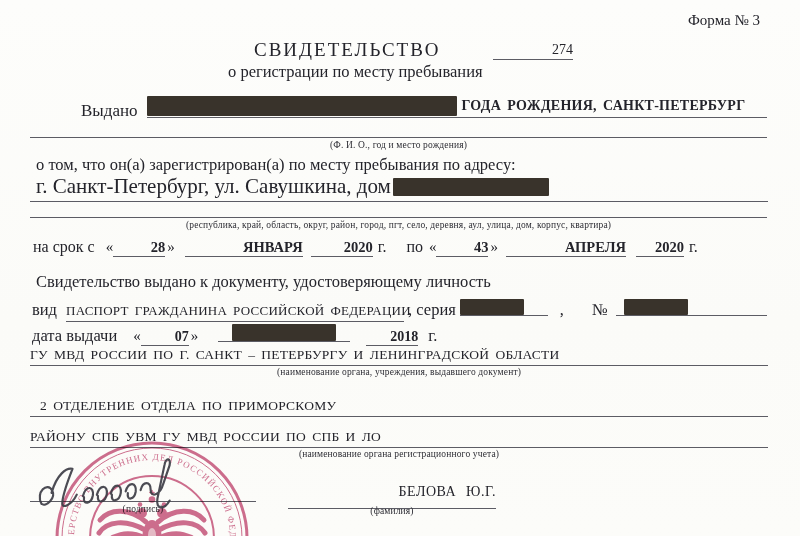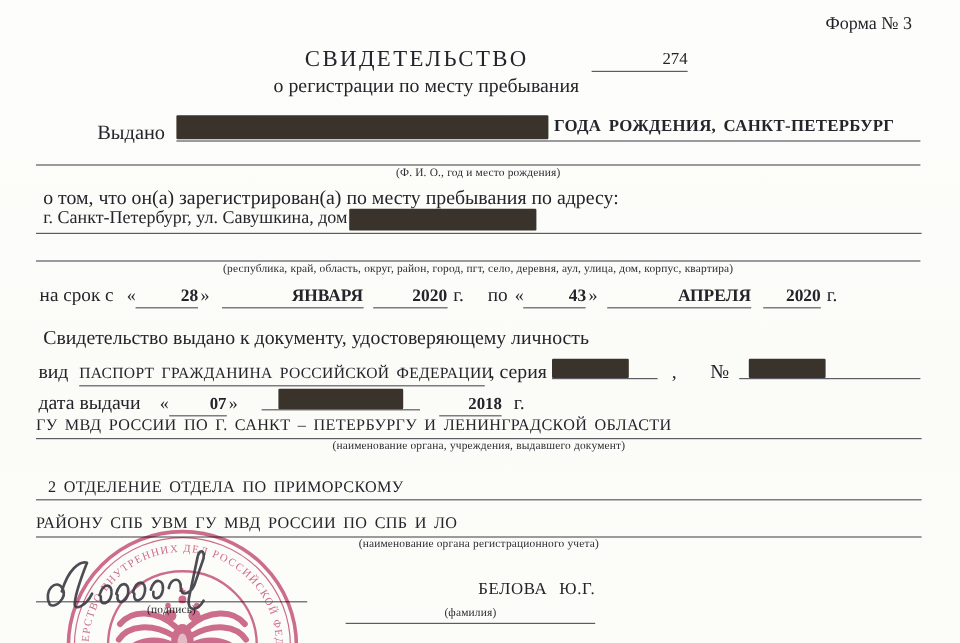--- a/index.html
+++ b/index.html
@@ -40,21 +40,21 @@
       <span class="bar" style="width:310px;height:20px"></span>
       <span class="caps bold" style="font-size:14px;margin-left:5px">ГОДА РОЖДЕНИЯ, САНКТ-ПЕТЕРБУРГ</span>
     </span>
   </div>
   <div class="abs rule" style="top:136px;left:30px;right:33px;height:1px"></div>
   <div class="abs body-text" style="top:155px;left:36px">о том, что он(а) зарегистрирован(а) по месту пребывания по адресу:</div>
 
   <div class="abs cap" style="top:140px;left:30px;right:33px">(Ф. И. О., год и место рождения)</div>
 
   <div class="abs flex rule" style="top:174px;left:30px;right:32px;padding-bottom:2px">
-    <span style="font-size:15px;margin-left:6px">г. Санкт-Петербург, ул. Савушкина, дом</span>
+    <span style="font-size:21px;margin-left:6px">г. Санкт-Петербург, ул. Савушкина, дом</span>
     <span class="bar" style="width:156px;height:18px;align-self:center;margin-left:2px"></span>
   </div>
   <div class="abs rule" style="top:216px;left:30px;right:33px;height:1px"></div>
   <div class="abs cap" style="top:220px;left:30px;right:33px">(республика, край, область, округ, район, город, пгт, село, деревня, аул, улица, дом, корпус, квартира)</div>
 
   <div class="abs flex" style="top:238px;left:33px;right:30px;font-size:16px">
     <span>на срок с</span>
     <span class="quote" style="margin-left:11px">«</span>
     <span class="rule bold ctr field" style="width:52px;font-size:14.5px">28</span>
     <span class="quote" style="margin-left:2px">»</span>
@@ -107,21 +107,21 @@
     <span class="rule caps" style="flex:1;padding-left:10px;padding-bottom:2px;font-size:13.5px">2 ОТДЕЛЕНИЕ ОТДЕЛА ПО ПРИМОРСКОМУ</span>
   </div>
   <div class="abs rule" style="top:427px;left:30px;right:32px;padding-bottom:2px">
     <span class="caps" style="font-size:13.5px">РАЙОНУ СПБ УВМ ГУ МВД РОССИИ ПО СПБ И ЛО</span>
   </div>
   <div class="abs cap" style="top:449px;left:30px;right:32px">(наименование органа регистрационного учета)</div>
 
   <div class="abs rule" style="top:483px;left:30px;width:226px;height:18px"></div>
   <div class="abs cap" style="top:504px;left:30px;width:226px">(подпись)</div>
 
-  <div class="abs rule ctr" style="top:484px;left:288px;width:208px;padding-bottom:19px;font-size:14px;letter-spacing:.5px;word-spacing:6px">БЕЛОВА Ю.Г.</div>
+  <div class="abs rule ctr" style="top:484px;left:288px;width:208px;padding-bottom:8px;font-size:14px;letter-spacing:.5px;word-spacing:6px">БЕЛОВА Ю.Г.</div>
   <div class="abs cap" style="top:506px;left:288px;width:208px">(фамилия)</div>
 
   <svg class="abs stamp-svg" style="left:50px;top:436px" width="204" height="204" viewBox="0 0 204 204" aria-hidden="true">
     <circle cx="102" cy="102" r="95" fill="none" stroke="currentColor" stroke-width="3"></circle>
     <circle cx="102" cy="102" r="90" fill="none" stroke="currentColor" stroke-width="1"></circle>
     <circle cx="102" cy="102" r="62" fill="none" stroke="currentColor" stroke-width="2"></circle>
     <defs>
       <path id="ringTop" d="M 24.3,108.8 A 78,78 0 1 1 179.7,108.8" fill="none"></path>
       <path id="ringBottom" d="M 38.1,146.7 A 78,78 0 0 0 165.9,146.7" fill="none"></path>
     </defs>

